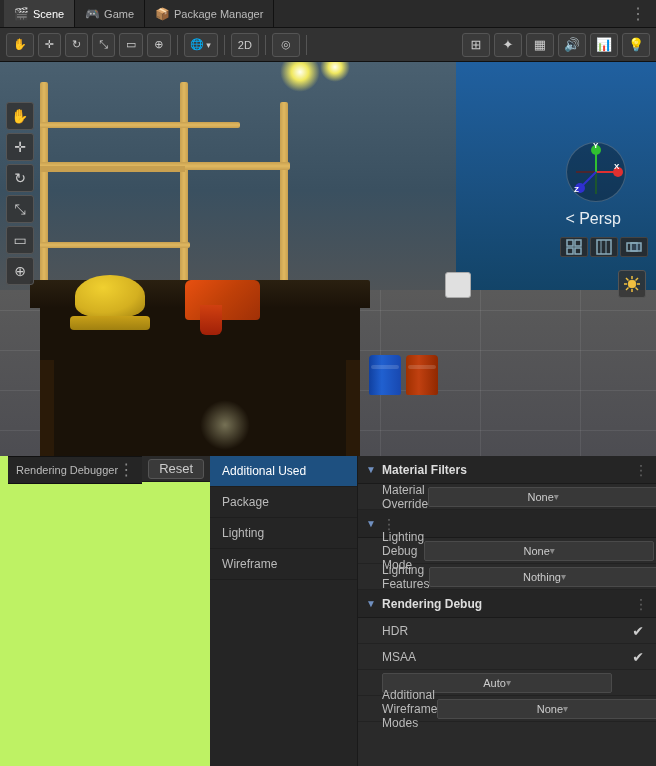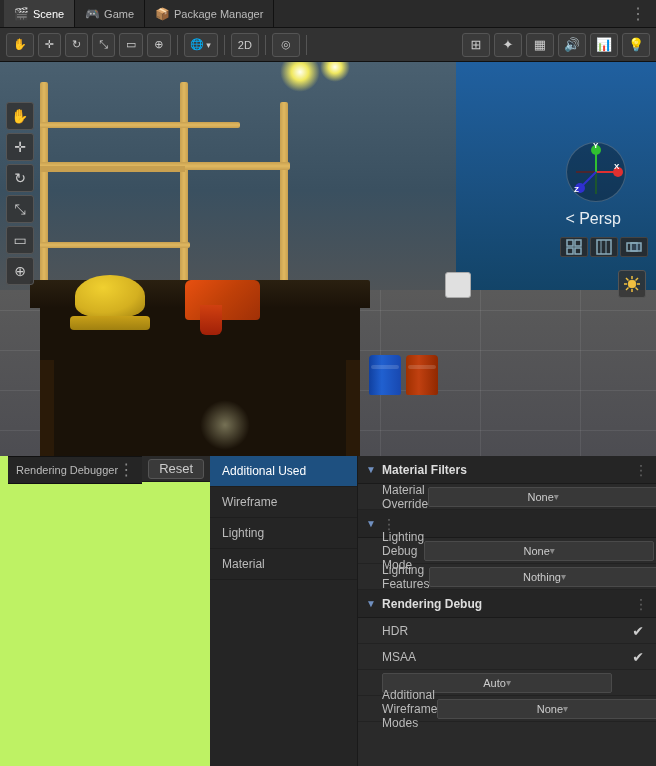--- a/index.html
+++ b/index.html
@@ -733,23 +733,23 @@
   </div>
 
   <div class="panel-toolbar">
     <button class="reset-btn">Reset</button>
   </div>
 
   <div class="panel-content">
 
     <div class="sidebar">
       <div class="sidebar-item active">Additional Used</div>
+      <div class="sidebar-item">Package</div>
+      <div class="sidebar-item">Lighting</div>
       <div class="sidebar-item">Wireframe</div>
-      <div class="sidebar-item">Lighting</div>
-      <div class="sidebar-item">Material</div>
     </div>
 
     <div class="main-content">
 
       <div class="section-header">
         <span class="section-arrow">▼</span>
         <span class="section-title">Material Filters</span>
         <span class="section-menu">⋮</span>
       </div>
       <div class="prop-row">

